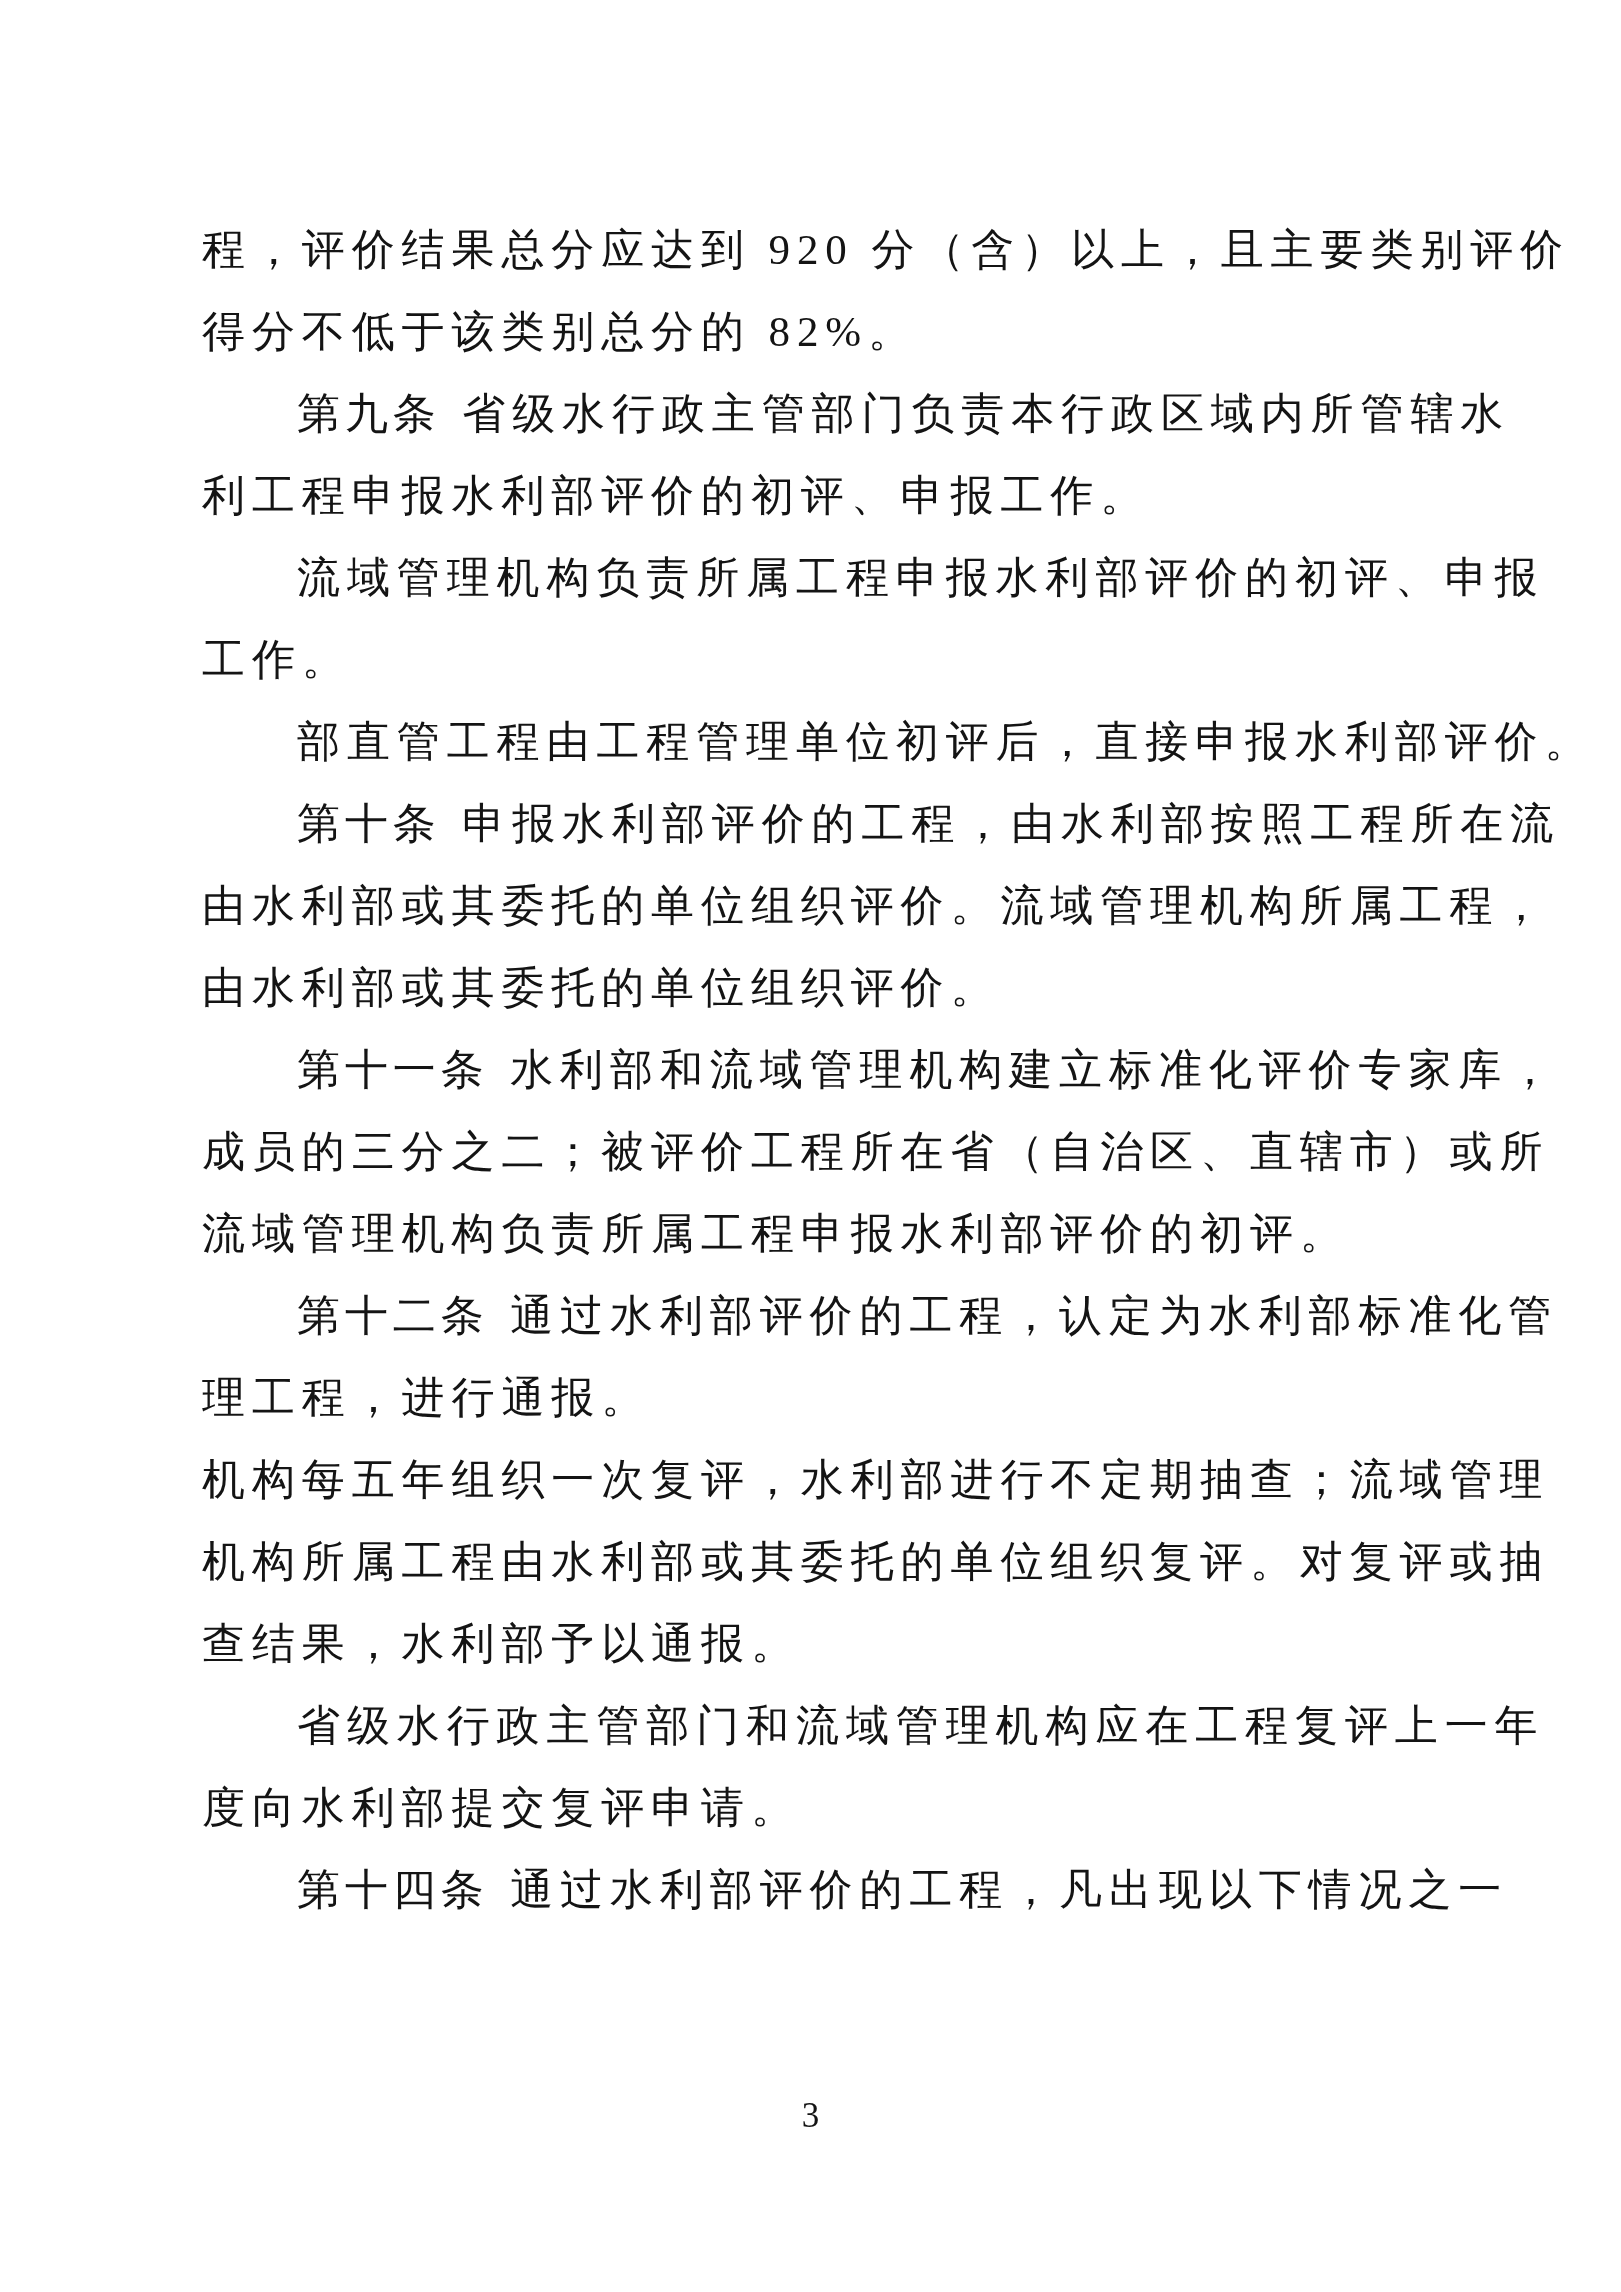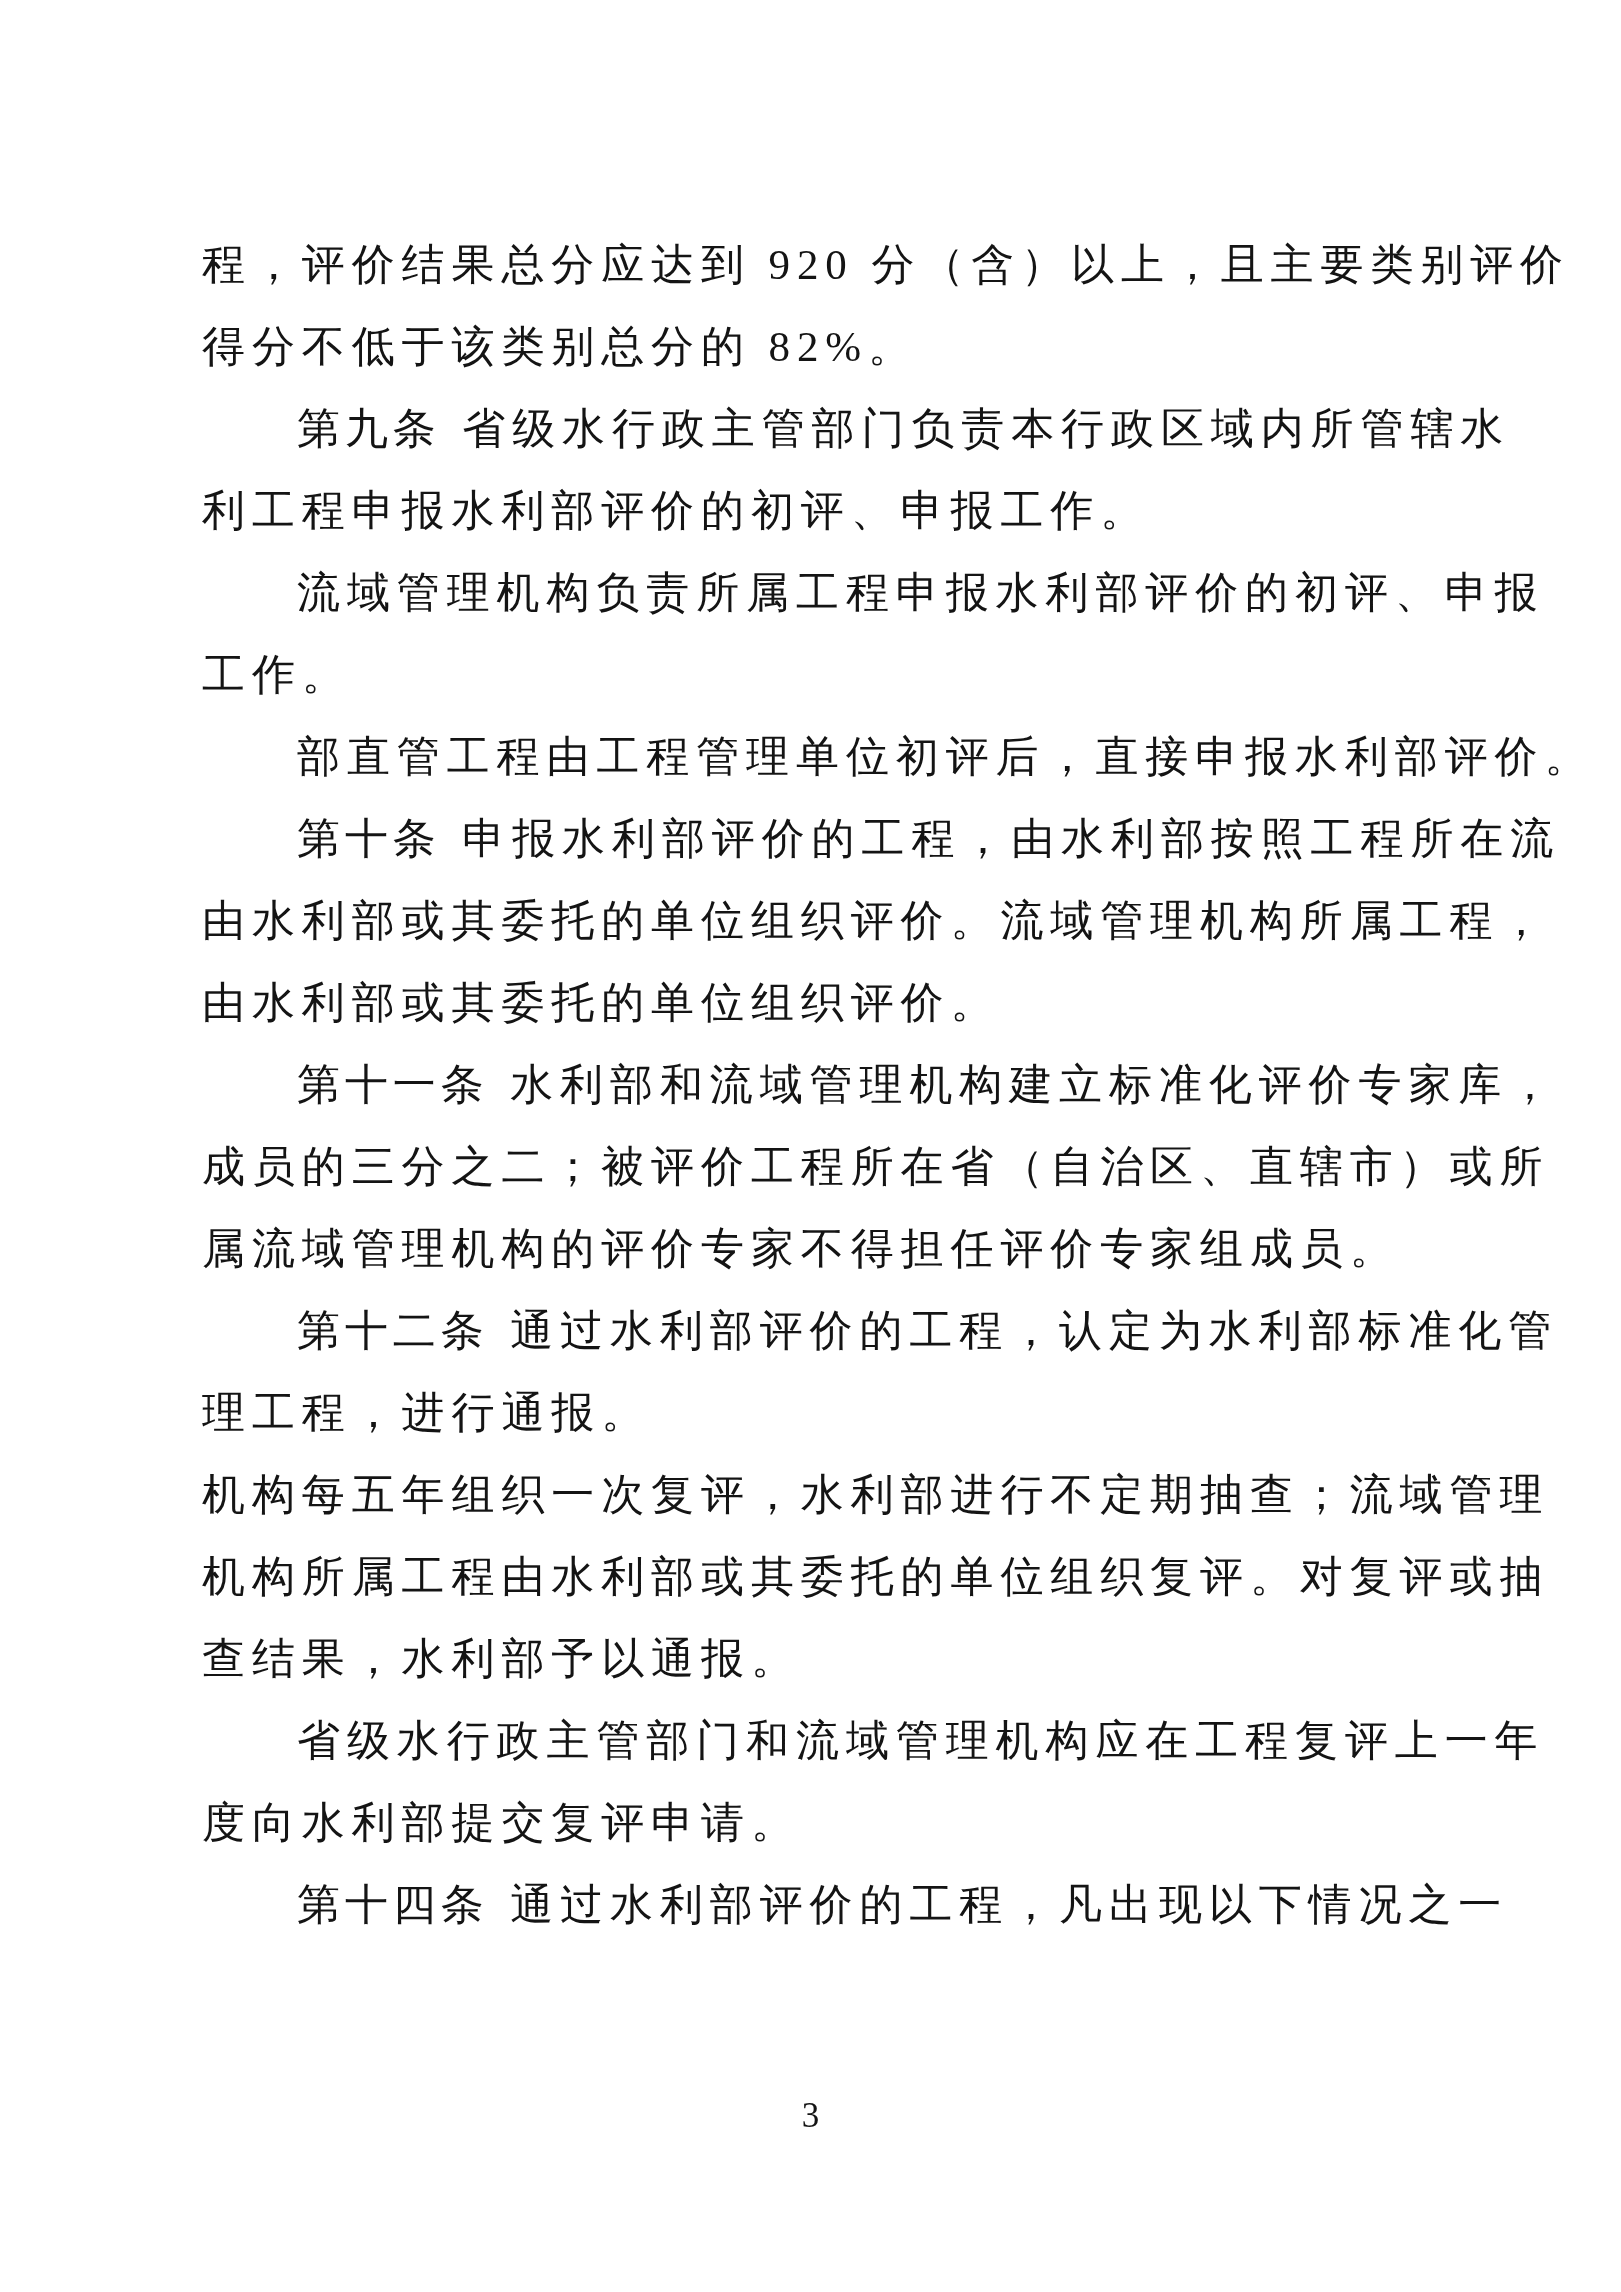--- a/index.html
+++ b/index.html
@@ -13,21 +13,21 @@
   }
   .page {
     position: absolute;
     left: 0; top: 0;
     width: 1621px; height: 2293px;
     background: #ffffff;
   }
   .content {
     position: absolute;
     left: 202px;
-    top: 224px;
+    top: 209px;
     width: 1215px;
   }
   .line {
     font-size: 43px;
     height: 82px;
     line-height: 82px;
     letter-spacing: 6.9px;
     white-space: nowrap;
   }
   .line.indent { padding-left: 95px; }
@@ -63,21 +63,21 @@
     <div class="line"><span>工作。</span></div>
 
     <div class="line indent"><span>部直管工程由工程管理单位初评后，直接申报水利部评价。</span></div>
 
     <div class="line indent"><b class="article">第十条</b><span>申报水利部评价的工程，由水利部按照工程所在流</span></div>
     <div class="line"><span>由水利部或其委托的单位组织评价。流域管理机构所属工程，</span></div>
     <div class="line"><span>由水利部或其委托的单位组织评价。</span></div>
 
     <div class="line indent"><b class="article">第十一条</b><span>水利部和流域管理机构建立标准化评价专家库，</span></div>
     <div class="line"><span>成员的三分之二；被评价工程所在省（自治区、直辖市）或所</span></div>
-    <div class="line"><span>属流域管理机构的评价专家不得担任评价专家组成员。</span></div>
+    <div class="line"><span>流域管理机构负责所属工程申报水利部评价的初评。</span></div>
 
     <div class="line indent"><b class="article">第十二条</b><span>通过水利部评价的工程，认定为水利部标准化管</span></div>
     <div class="line"><span>理工程，进行通报。</span></div>
 
     <div class="line"><span>机构每五年组织一次复评，水利部进行不定期抽查；流域管理</span></div>
     <div class="line"><span>机构所属工程由水利部或其委托的单位组织复评。对复评或抽</span></div>
     <div class="line"><span>查结果，水利部予以通报。</span></div>
 
     <div class="line indent"><span>省级水行政主管部门和流域管理机构应在工程复评上一年</span></div>
     <div class="line"><span>度向水利部提交复评申请。</span></div>

